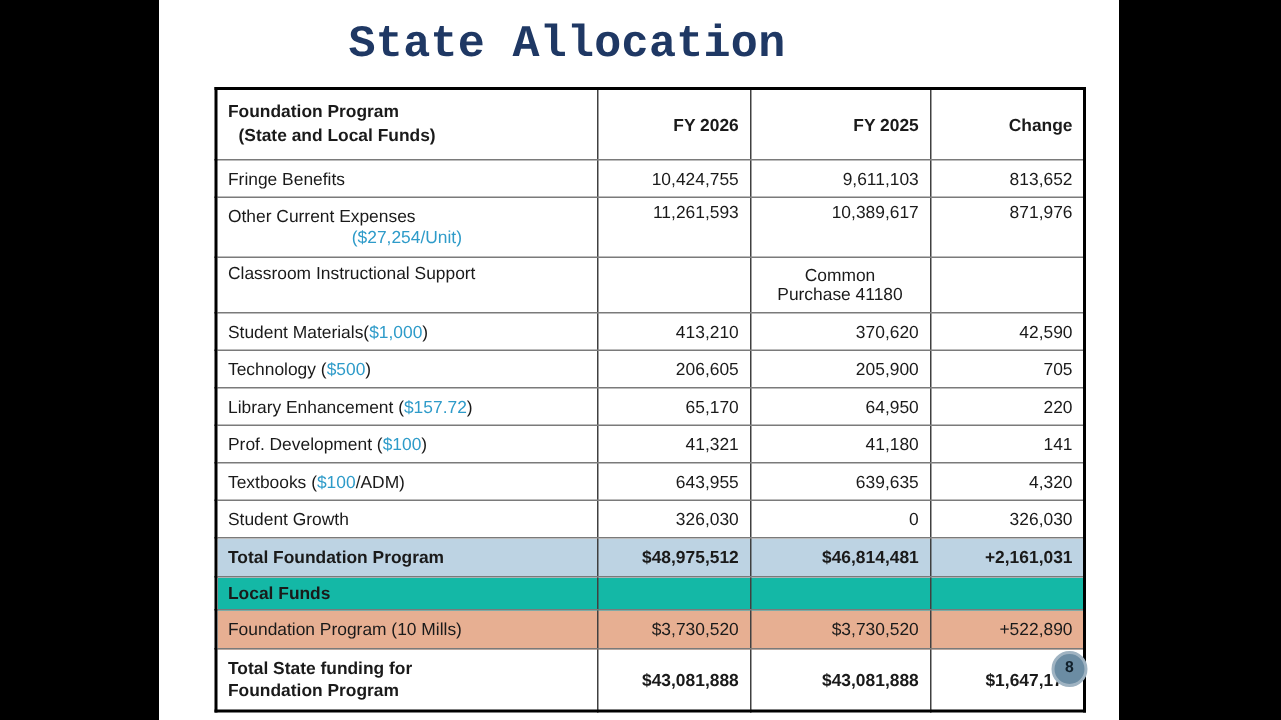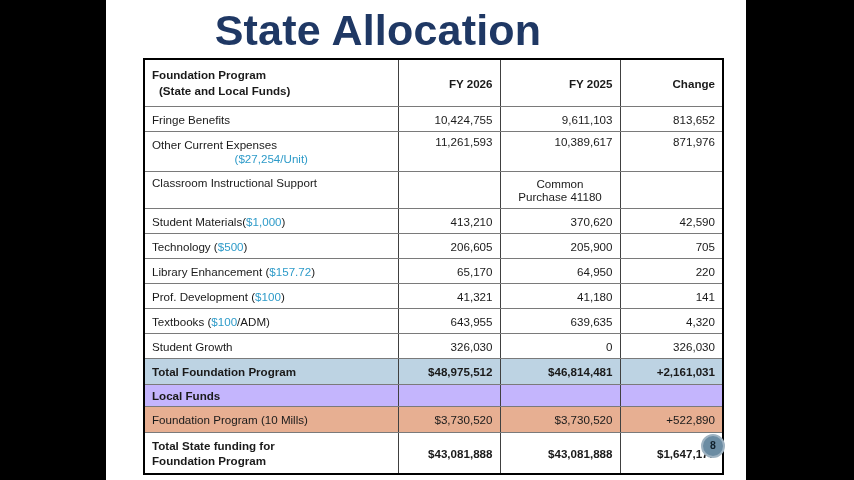--- a/index.html
+++ b/index.html
@@ -39,23 +39,23 @@
     background: #ffffff;
     overflow: hidden;
   }
 
   #slide-title {
     position: absolute;
     left: 0;
     top: 8px;
     width: 544px;
     text-align: center;
-    font-family: Liberation Sans, sans-serif;
-    font-weight: bold;
-    font-size: 43px;
+    font-family: Liberation Mono, monospace;
+    font-weight: bold;
+    font-size: 30px;
     letter-spacing: 0.2px;
     color: #1F3864;
     line-height: 44px;
     white-space: nowrap;
   }
 
   #alloc-table {
     position: absolute;
     left: 37px;
     top: 58px;
@@ -118,21 +118,21 @@
     background: #BDD3E3;
     font-weight: bold;
     font-size: 12.1px;
     height: 21px;
     border-top: 1.6px solid #404040;
     border-bottom: 1.6px solid #404040;
     margin-top: 24px;
   }
   
   .row-local-a td {
-    background: #c4b5fd;
+    background: #14b8a6;
     font-weight: bold;
     font-size: 12.1px;
     height: 17px;
     border-bottom: none;
   }
   .row-local-b td {
     background: #E7AF92;
     font-size: 11.6px;
     height: 21px;
     border-bottom: 1.8px solid #404040;

